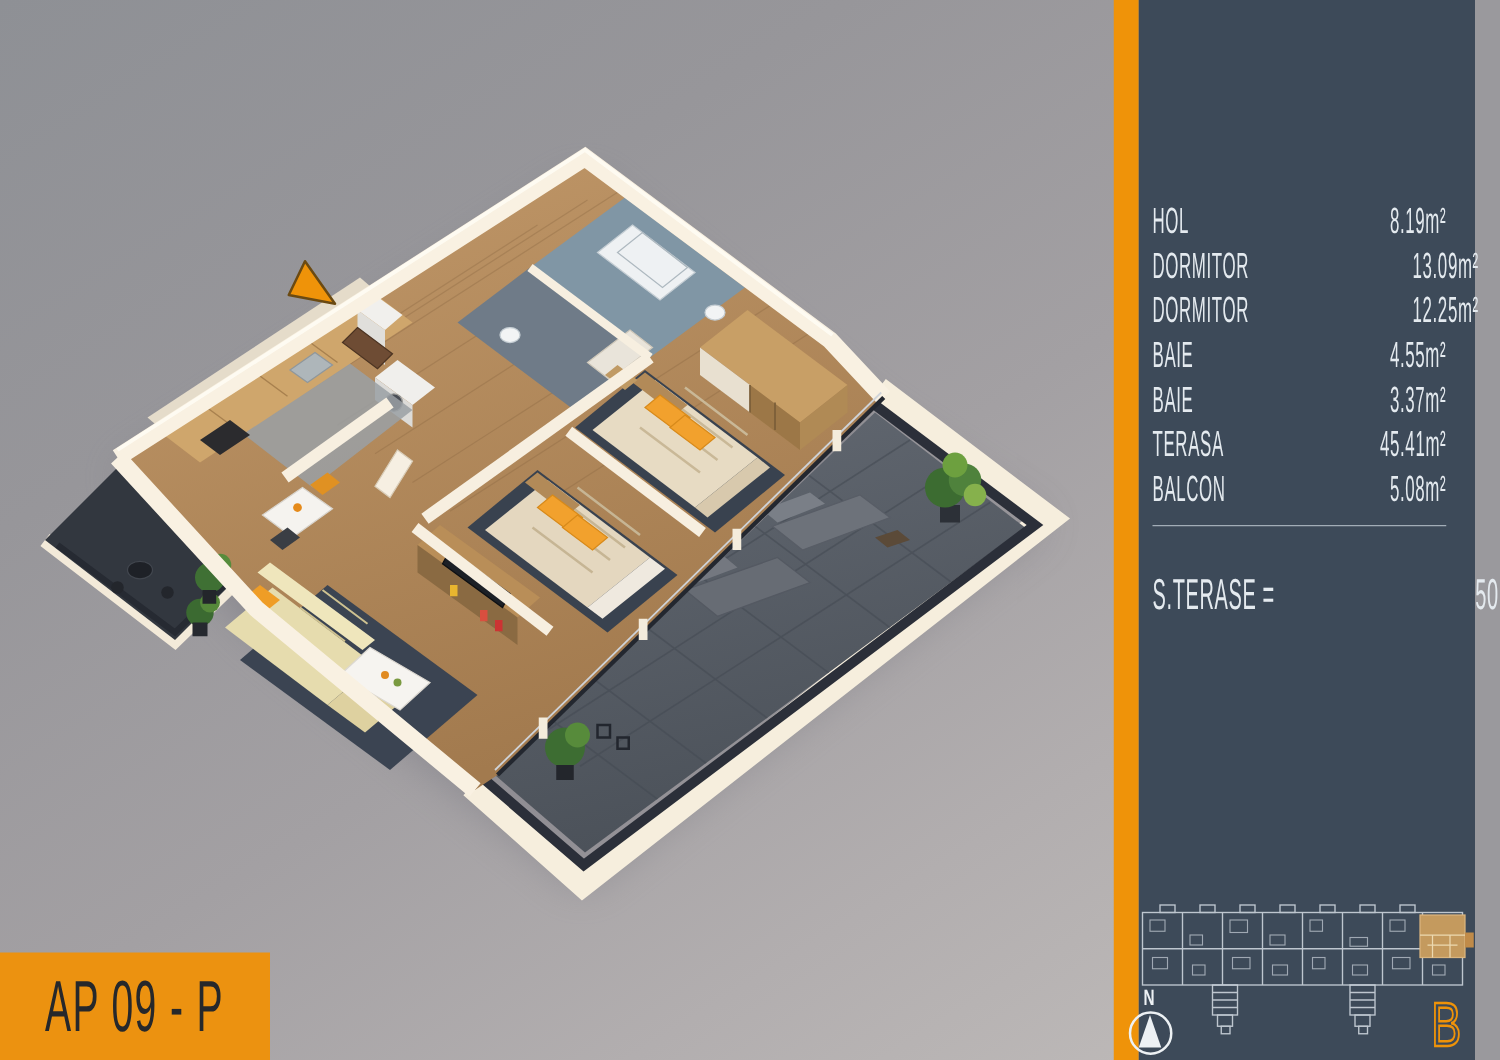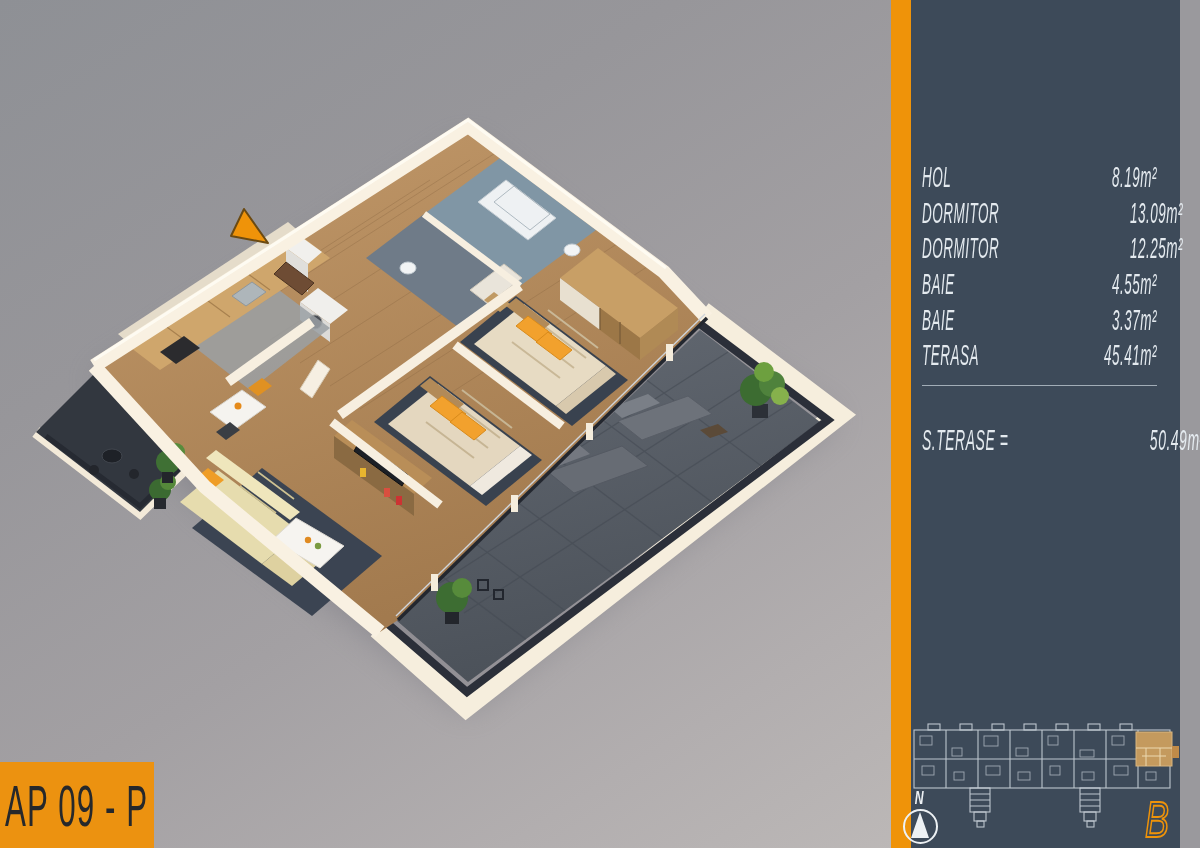--- a/index.html
+++ b/index.html
@@ -6,34 +6,34 @@
   .stage{position:relative;width:1200px;height:848px;overflow:hidden;
          font-family:"Liberation Sans",sans-serif;background:#9a999d;}
   
   .scene{position:absolute;left:0;top:0;width:911px;height:848px;overflow:hidden;
          background:linear-gradient(148deg,#8e9095 0%,#97969a 30%,#a3a0a3 58%,#b2aeaf 82%,#bcb8b7 100%);}
   .plan{position:absolute;left:0;top:0;}
   
   .cnd{display:inline-block;white-space:nowrap;transform:scale(0.5,1.08);transform-origin:0 50%;letter-spacing:1px;}
   .cnd.rgt{transform-origin:100% 50%;}
   
-  .badge{position:absolute;left:0;bottom:0;width:154px;height:86px;background:#ec9210;
+  .badge{position:absolute;left:0;bottom:0;width:216px;height:86px;background:#ec9210;
          display:flex;align-items:center;justify-content:center;}
   .badge .cnd{font-size:58px;color:#26282b;transform:scale(0.54,1.0);transform-origin:50% 50%;letter-spacing:2px;}
   
   .stripe{position:absolute;left:891px;top:0;width:20px;height:848px;background:#ef9309;}
   
   .panel{position:absolute;left:911px;top:0;width:269px;height:848px;background:#3d4a59;
-         color:#e4eaef;padding:0;box-sizing:border-box;font-style:italic;}
+         color:#e4eaef;padding:0;box-sizing:border-box;}
   .rooms{margin:160px 23px 0 11px;}
   .row{display:flex;align-items:center;height:35.6px;font-size:27px;}
   .row .val{margin-left:auto;}
   .divider{margin:11px 23px 0 11px;border-top:1.5px solid #a2adb7;}
   .totals{margin:36px 23px 0 11px;}
-  .totals .row{height:36.5px;font-size:28px;}
+  .totals .row{height:36.5px;font-size:32px;align-items:flex-end;}
   .miniplan{position:absolute;left:-3px;top:708px;}
   
   .compass{position:absolute;left:-13px;bottom:4px;width:44px;display:flex;flex-direction:column;align-items:center;}
   .compass .nlab{font-size:17px;font-weight:bold;color:#edf1f4;transform:scale(0.72,1.05);transform-origin:50% 50%;}
   .compass-circle{width:31px;height:31px;border:2.5px solid #edf1f4;border-radius:50%;position:relative;margin-top:0px;}
   .needle{position:absolute;left:50%;top:1px;transform:translateX(-50%);
           width:0;height:0;border-left:9px solid transparent;border-right:9px solid transparent;
           border-bottom:26px solid #edf1f4;}
   .bletter{position:absolute;right:7px;bottom:5px;}
 </style>
@@ -278,20 +278,24 @@
           <span class="cnd rgt val">4.55m²</span>
         </div>
       <div class="row">
           <span class="cnd lbl">BAIE</span>
           <span class="cnd rgt val">3.37m²</span>
         </div>
       <div class="row">
           <span class="cnd lbl">TERASA</span>
           <span class="cnd rgt val">45.41m²</span>
         </div>
+      <div class="row">
+          <span class="cnd lbl">BALCON</span>
+          <span class="cnd rgt val">5.08m²</span>
+        </div>
     </div>
 
     <div class="divider"></div>
 
     <div class="totals">
       <div class="row">
           <span class="cnd lbl">S.TERASE =</span>
           <span class="cnd rgt val">50.49m²</span>
         </div>
     </div>

